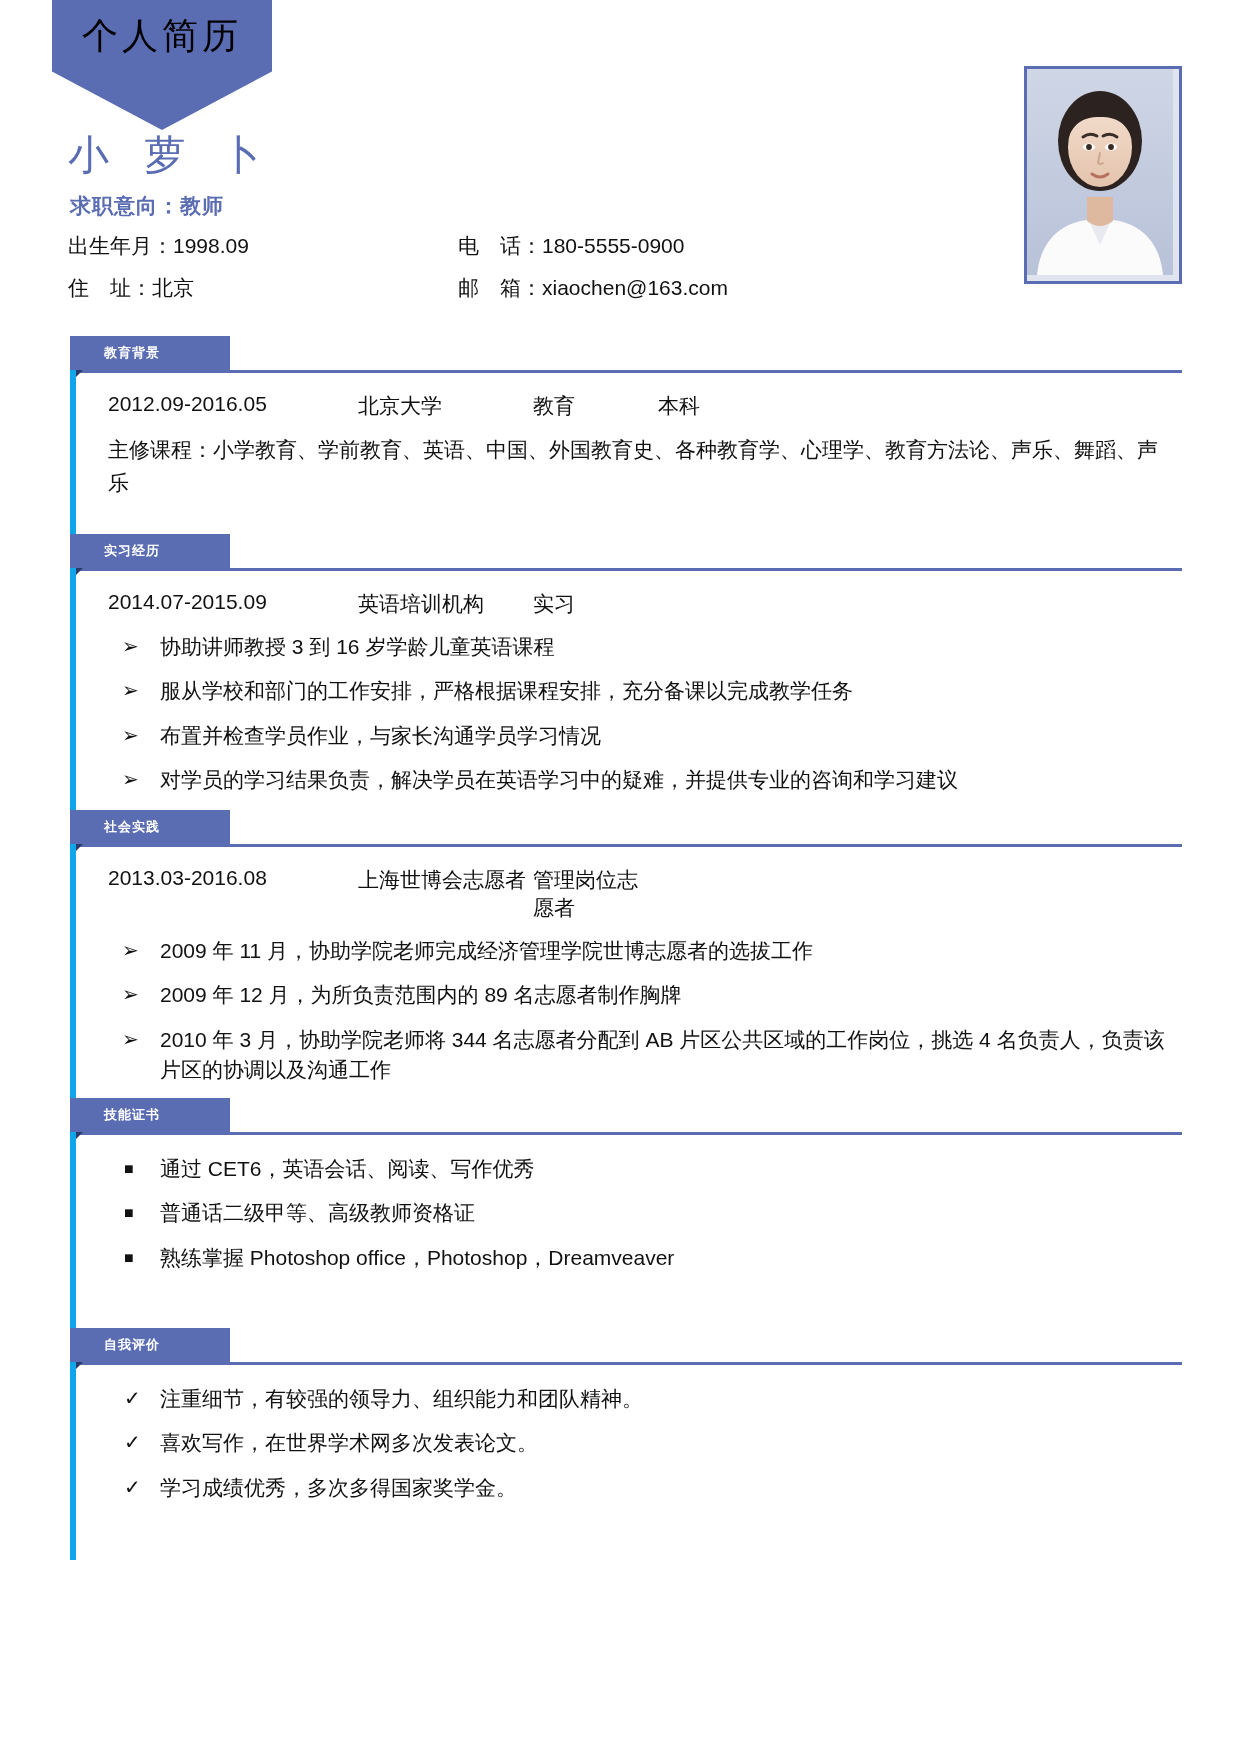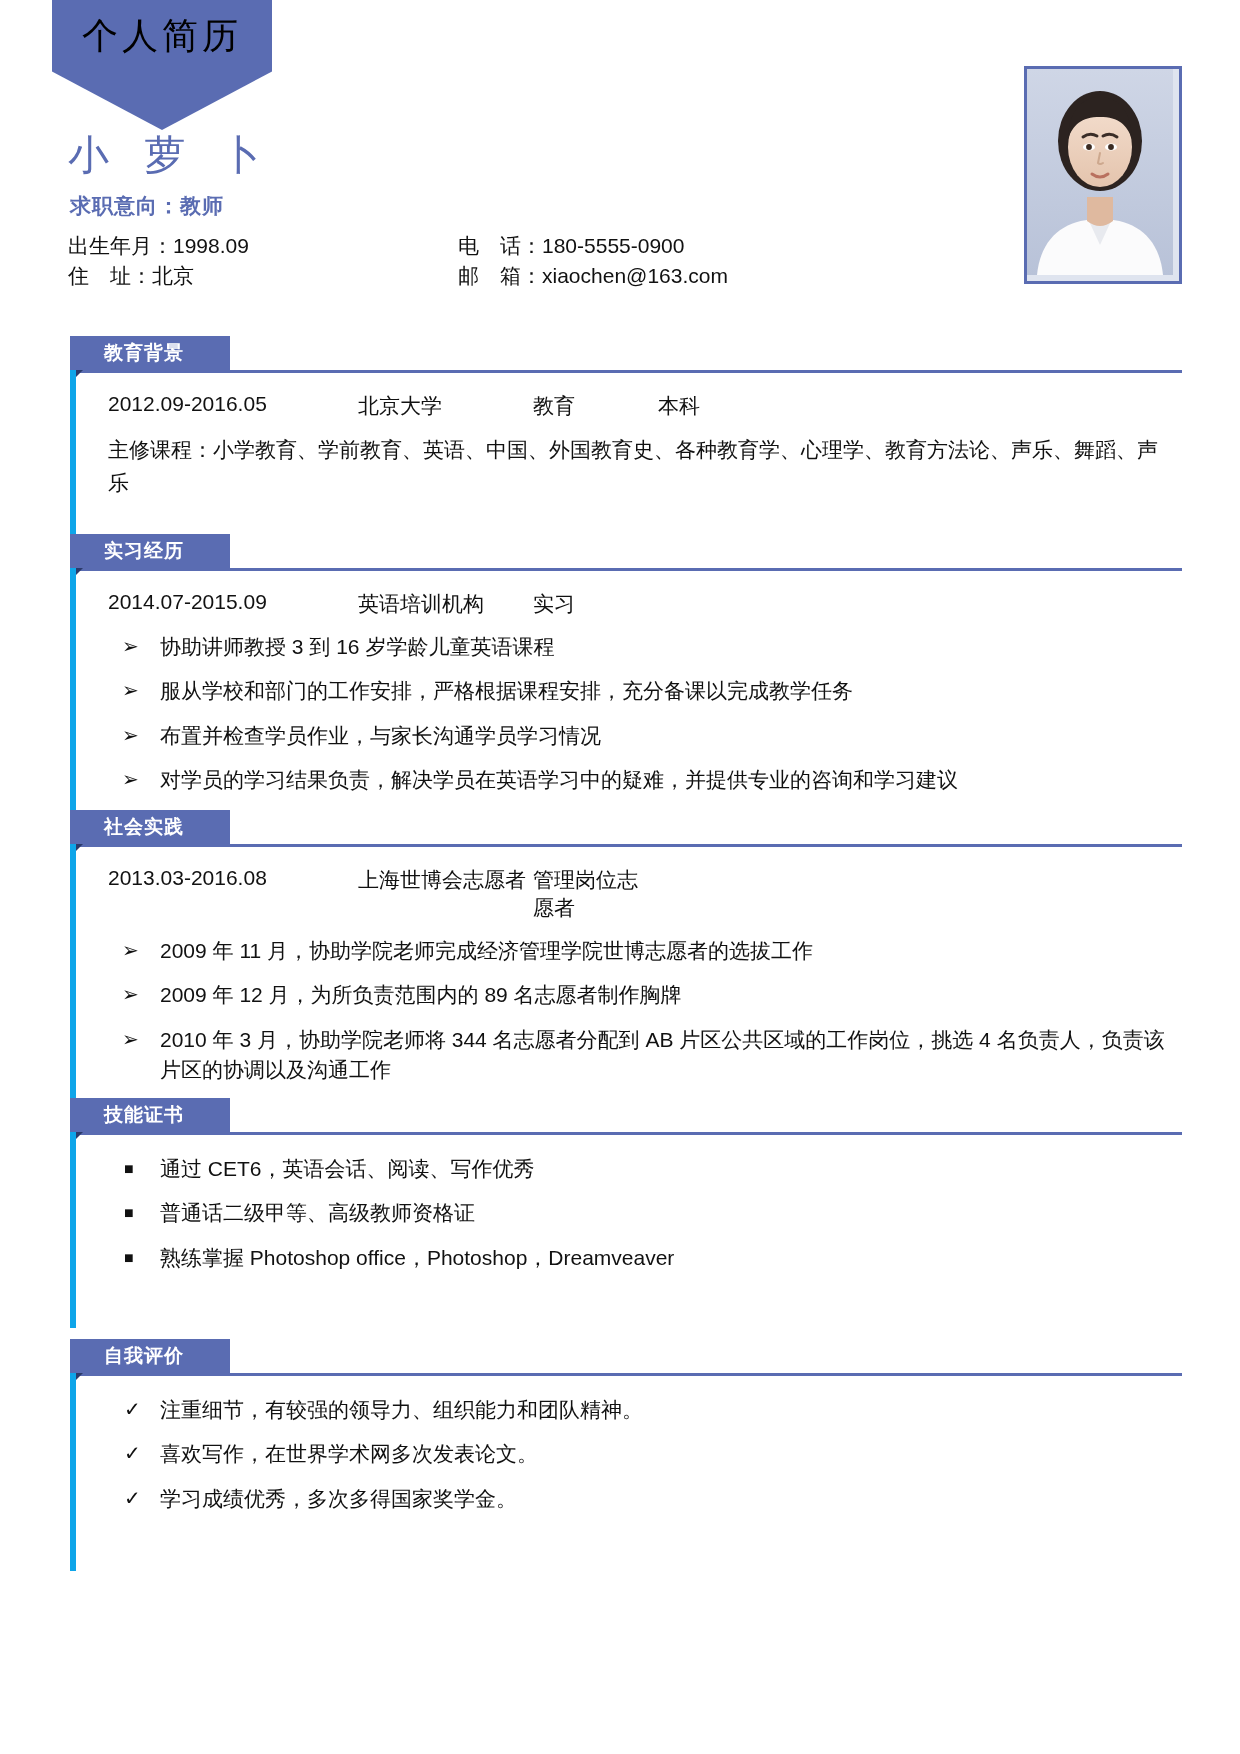--- a/index.html
+++ b/index.html
@@ -62,21 +62,21 @@
     letter-spacing: 1px;
   }
 
   .contact-grid {
     position: absolute;
     left: 68px;
     top: 232px;
     width: 800px;
     display: grid;
     grid-template-columns: 390px 410px;
-    row-gap: 2px;
+    row-gap: 14px;
     font-size: 21px;
     color: #111;
   }
   .contact-grid div { white-space: nowrap; }
 
   
   .photo-frame {
     position: absolute;
     right: 58px;
     top: 66px;
@@ -98,21 +98,21 @@
     height: 34px;
   }
   .sec-tab {
     position: absolute;
     left: 18px;
     top: 0;
     height: 34px;
     min-width: 160px;
     background: #5a6cb2;
     color: #fff;
-    font-size: 19px;
+    font-size: 13px;
     font-weight: 700;
     display: flex;
     align-items: center;
     padding-left: 34px;
     padding-right: 14px;
     box-sizing: border-box;
     letter-spacing: 1px;
   }
   .sec-rule {
     position: absolute;
@@ -303,21 +303,21 @@
         <div class="sec-notch"></div>
       </div>
       <div class="sec-body" style="min-height: 196px;">
         <ul class="bullets sq">
           <li><span class="mk">■</span><span>通过 CET6，英语会话、阅读、写作优秀</span></li>
           <li><span class="mk">■</span><span>普通话二级甲等、高级教师资格证</span></li>
           <li><span class="mk">■</span><span>熟练掌握 Photoshop office，Photoshop，Dreamveaver</span></li>
         </ul>
       </div>
     </div>
-    <div class="section" style="top: 1328px; margin-top: 11px;">
+    <div class="section" style="top: 1328px;">
       <div class="sec-head">
         <div class="sec-tab">自我评价</div>
         <div class="sec-rule"></div>
         <div class="sec-notch"></div>
       </div>
       <div class="sec-body" style="min-height: 198px;">
         <ul class="bullets ck">
           <li><span class="mk">✓</span><span>注重细节，有较强的领导力、组织能力和团队精神。</span></li>
           <li><span class="mk">✓</span><span>喜欢写作，在世界学术网多次发表论文。</span></li>
           <li><span class="mk">✓</span><span>学习成绩优秀，多次多得国家奖学金。</span></li>

